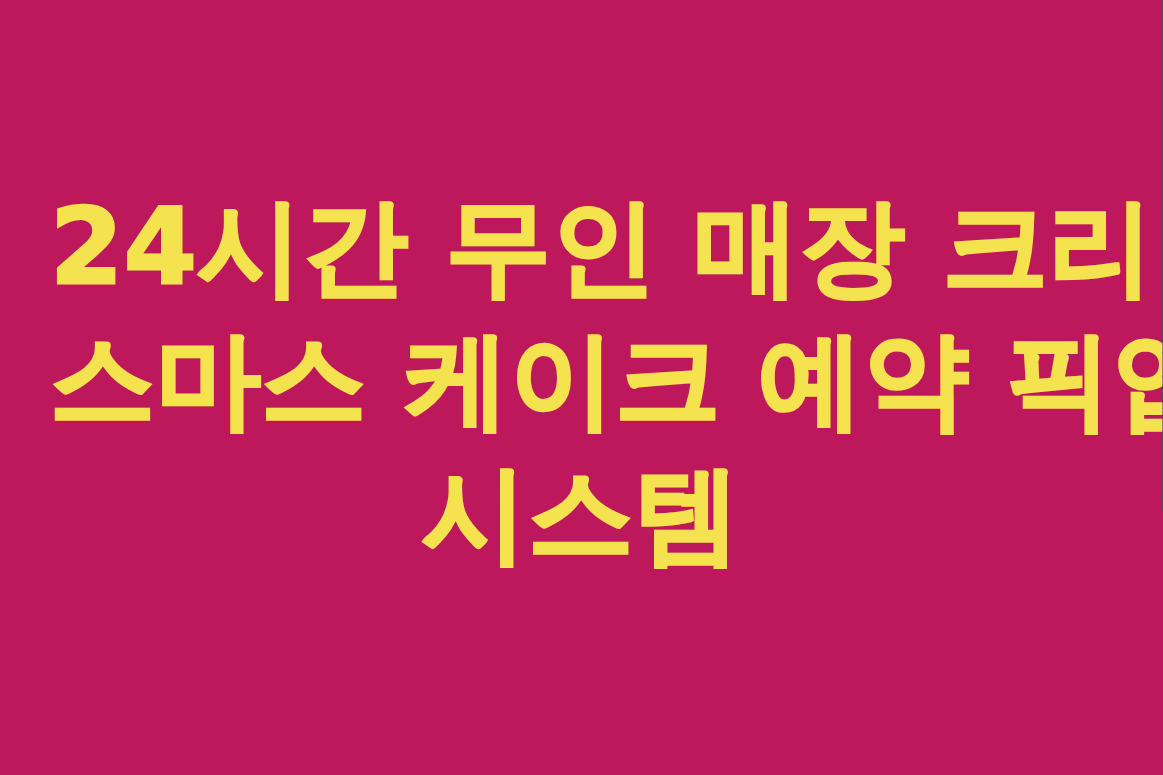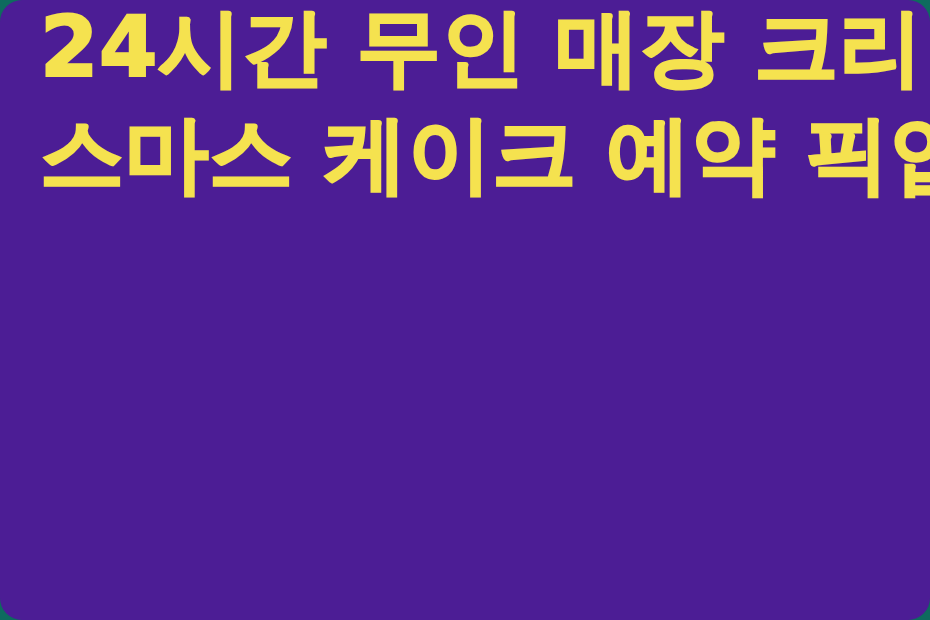--- a/index.html
+++ b/index.html
@@ -8,26 +8,25 @@
     padding: 0;
     background: #0e6b5e;
   }
 
   .canvas {
     position: relative;
     width: 930px;
     height: 620px;
     margin: 0 auto;
     overflow: hidden;
-    background-color: #4c1d95;
+    background-color: #be185d;
     display: flex;
-    align-items: flex-start;
+    align-items: center;
     justify-content: center;
     box-sizing: border-box;
-    border-radius: 22px;
   }
 
   .title-block {
     width: 100%;
     padding: 0 40px;
     box-sizing: border-box;
     text-align: center;
     
     transform: translateY(-6px);
   }
@@ -56,15 +55,16 @@
 <body>
 
 <div class="canvas">
 
   <div class="title-block">
 
     <span class="title-line line-1">24시간 무인 매장 크리</span>
 
     <span class="title-line line-2">스마스 케이크 예약 픽업</span>
 
+    <span class="title-line line-3">시스템</span>
 
   </div>
 </div>
 
 </body></html>

